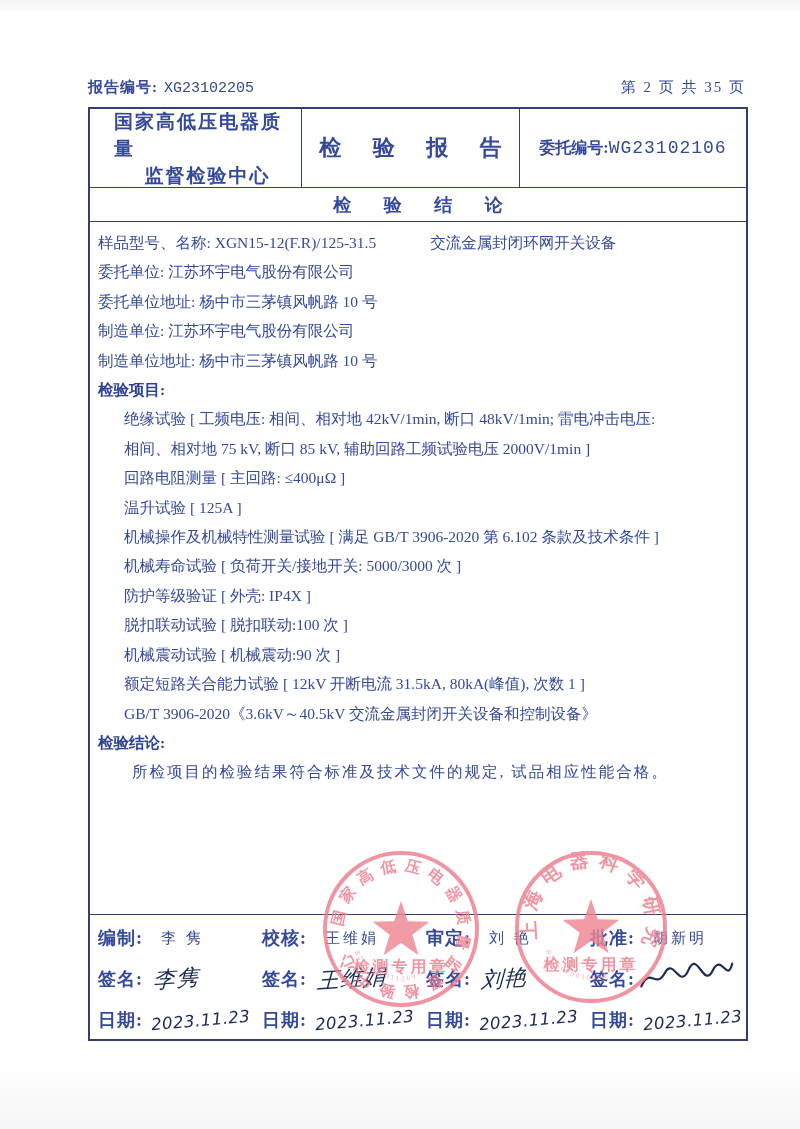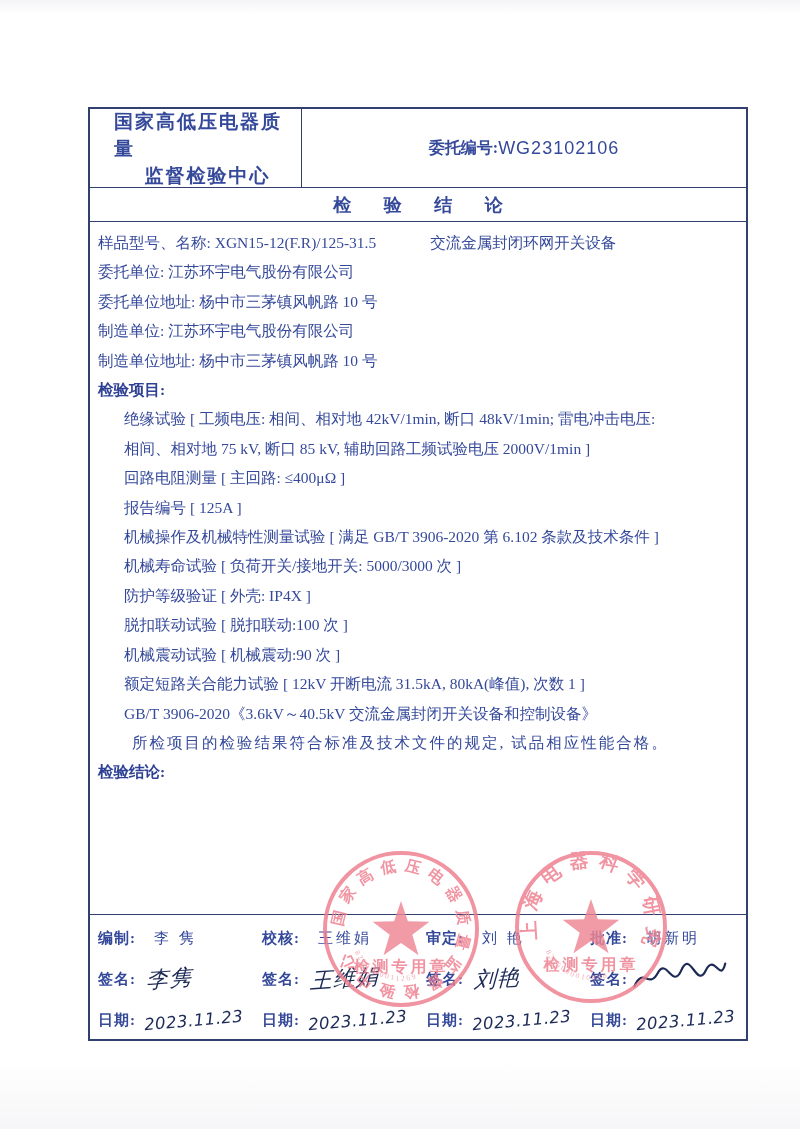--- a/index.html
+++ b/index.html
@@ -17,86 +17,93 @@
   .topbar .lbl{font-weight:bold;letter-spacing:1px;}
   .topbar .num{font-family:"Liberation Mono","DejaVu Sans Mono",monospace;font-size:15px;margin-left:6px;}
   .pageinfo{font-size:15px;letter-spacing:2px;}
   
   .doc-table{position:absolute;left:88px;top:107px;width:656px;border:2px solid #31406f;background:transparent;}
   .header-row{display:flex;border-bottom:1.5px solid #31406f;height:78px;}
   .cell{box-sizing:border-box;}
   .cell-org{width:188px;border-right:1.5px solid #31406f;display:flex;flex-direction:column;justify-content:center;align-items:center;font-size:19px;font-weight:bold;line-height:27px;letter-spacing:2px;margin-left:24px;}
   .cell-title{width:218px;border-right:1.5px solid #31406f;display:flex;justify-content:center;align-items:center;font-size:22px;font-weight:bold;letter-spacing:13px;text-indent:13px;}
   .cell-comm{flex:1;display:flex;justify-content:center;align-items:center;font-size:16px;font-weight:bold;white-space:nowrap;}
-  .cell-comm .num{font-family:Liberation Sans, sans-serif;font-size:18px;font-weight:normal;letter-spacing:1px;}
+  .cell-comm .num{font-family:Liberation Mono, monospace;font-size:18px;font-weight:normal;letter-spacing:1px;}
   .section-row{border-bottom:1.5px solid #31406f;height:33px;display:flex;justify-content:center;align-items:center;font-size:18px;font-weight:bold;letter-spacing:14px;text-indent:14px;}
   
   .body-area{padding:6px 8px 4px 8px;min-height:682px;}
   .bline{font-size:15.5px;line-height:29.4px;white-space:nowrap;}
   .bline.item{padding-left:26px;}
   .bline.heading{font-weight:bold;color:#2e4194;}
   .bline.conclusion{padding-left:34px;letter-spacing:2px;}
   .bline .part2{margin-left:54px;}
   
   .sign-block{border-top:1.5px solid #31406f;height:120px;position:relative;padding-top:4px;}
   .sign-row{display:flex;height:38px;align-items:center;}
   .sign-row.r2{height:44px;}
   .sign-col{width:25%;display:flex;align-items:center;box-sizing:border-box;padding-left:8px;}
-  .sign-col .slbl{font-size:15px;font-weight:bold;letter-spacing:1px;white-space:nowrap;}
+  .sign-col .slbl{font-size:18px;font-weight:bold;letter-spacing:1px;white-space:nowrap;}
   .sign-col .sval{font-size:15px;margin-left:18px;letter-spacing:3px;white-space:nowrap;}
   .hand{font-family:"DejaVu Sans",sans-serif;font-style:italic;color:#1c2a56;}
   .hand-name{font-size:22px;transform:rotate(-4deg) skewX(-6deg);margin-left:10px;letter-spacing:1px;}
   .hand-date{font-size:16.5px;transform:rotate(-5deg);margin-left:8px;letter-spacing:0.5px;white-space:nowrap;}
   .scribble{margin-left:4px;transform:rotate(-3deg);}
   
   .stamp{position:absolute;opacity:0.82;pointer-events:none;}
   .stamp-left{left:320px;top:848px;}
   .stamp-right{left:512px;top:848px;}
 </style>
 </head>
 <body>
 
 <div class="page">
 
+  <div class="topbar">
+    <div>
+      <span class="lbl">报告编号:</span><span class="num">XG23102205</span>
+    </div>
+    <div class="pageinfo">第 2 页 共 35 页</div>
+  </div>
 
   <div class="doc-table">
 
     <div class="header-row">
       <div class="cell cell-org">
         <span>国家高低压电器质量</span>
         <span>监督检验中心</span>
       </div>
+      <div class="cell cell-title">检 验 报 告</div>
       <div class="cell cell-comm">
         <span>委托编号:</span>
         <span class="num">WG23102106</span>
       </div>
     </div>
 
     <div class="section-row">检 验 结 论</div>
 
     <div class="body-area">
         <div class="bline info">样品型号、名称: XGN15-12(F.R)/125-31.5<span class="part2">交流金属封闭环网开关设备</span></div>
         <div class="bline info">委托单位: 江苏环宇电气股份有限公司</div>
         <div class="bline info">委托单位地址: 杨中市三茅镇风帆路 10 号</div>
         <div class="bline info">制造单位: 江苏环宇电气股份有限公司</div>
         <div class="bline info">制造单位地址: 杨中市三茅镇风帆路 10 号</div>
         <div class="bline heading">检验项目:</div>
         <div class="bline item">绝缘试验 [ 工频电压: 相间、相对地 42kV/1min, 断口 48kV/1min; 雷电冲击电压:</div>
         <div class="bline item">相间、相对地 75 kV, 断口 85 kV, 辅助回路工频试验电压 2000V/1min ]</div>
         <div class="bline item">回路电阻测量 [ 主回路: ≤400μΩ ]</div>
-        <div class="bline item">报告编号 [ 125A ]</div>
+        <div class="bline item">温升试验 [ 125A ]</div>
         <div class="bline item">机械操作及机械特性测量试验 [ 满足 GB/T 3906-2020 第 6.102 条款及技术条件 ]</div>
         <div class="bline item">机械寿命试验 [ 负荷开关/接地开关: 5000/3000 次 ]</div>
         <div class="bline item">防护等级验证 [ 外壳: IP4X ]</div>
         <div class="bline item">脱扣联动试验 [ 脱扣联动:100 次 ]</div>
         <div class="bline item">机械震动试验 [ 机械震动:90 次 ]</div>
         <div class="bline item">额定短路关合能力试验 [ 12kV 开断电流 31.5kA, 80kA(峰值), 次数 1 ]</div>
         <div class="bline item">GB/T 3906-2020《3.6kV～40.5kV 交流金属封闭开关设备和控制设备》</div>
+        <div class="bline heading">检验结论:</div>
         <div class="bline conclusion">所检项目的检验结果符合标准及技术文件的规定, 试品相应性能合格。</div>
-        <div class="bline heading">检验结论:</div>
       </div>
 
     <div class="sign-block">
       <div class="sign-row r1">
           <div class="sign-col">
             <span class="slbl">编制:</span>
             <span class="sval">李 隽</span>
           </div>
           <div class="sign-col">
             <span class="slbl">校核:</span>

